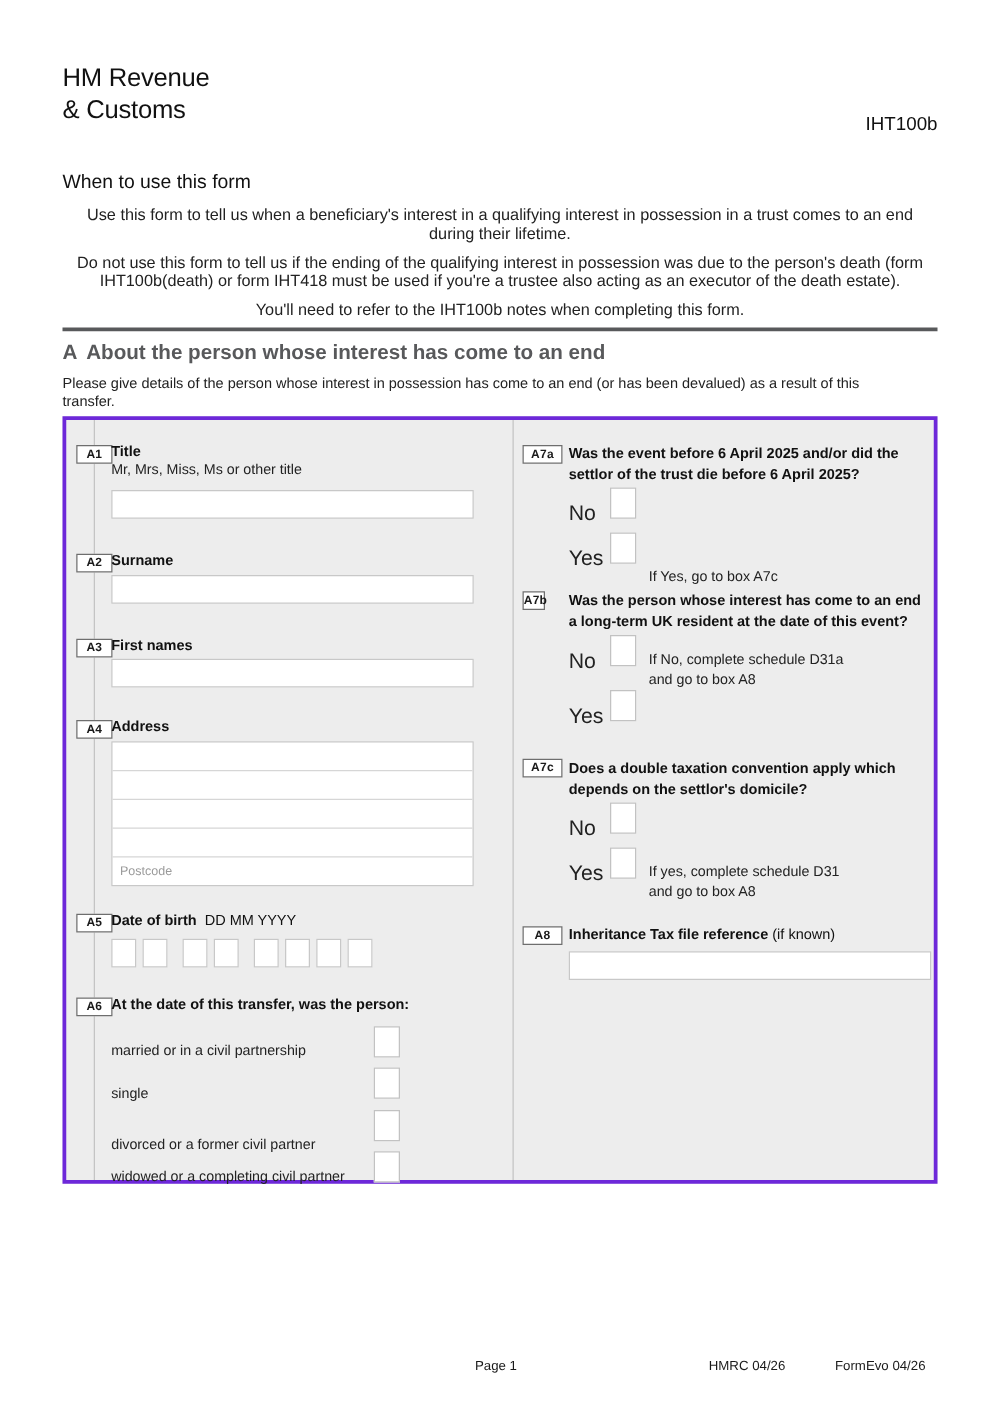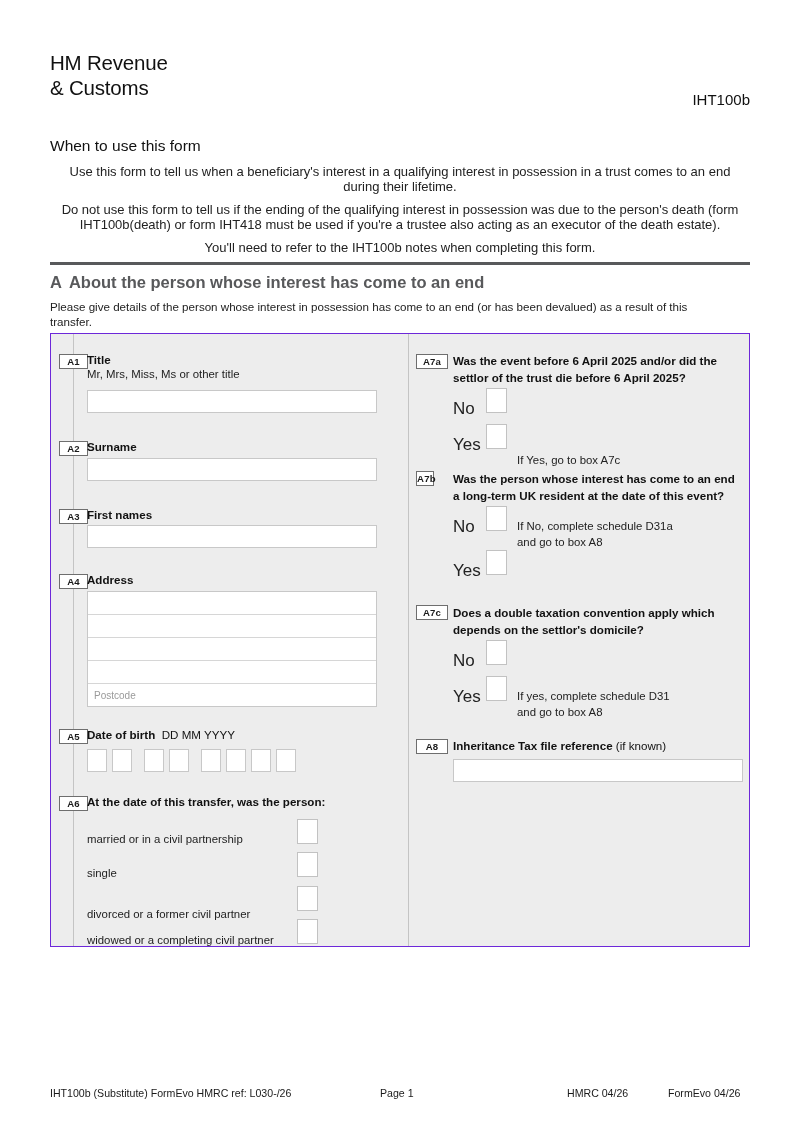--- a/index.html
+++ b/index.html
@@ -110,21 +110,21 @@
     color: #222;
   }
 
   
   .panel {
     position: absolute;
     left: 50px; top: 333px;
     width: 700px;
     height: 614px;
     background: #ededed;
-    border: 1px solid #6d28d9;
+    border: 3px solid #6d28d9;
     box-sizing: border-box;
   }
   .panel .vline-left {
     position: absolute;
     left: 22px; top: 0;
     width: 1px; height: 100%;
     background: #c4c4c4;
   }
   .panel .vline-mid {
     position: absolute;
@@ -398,19 +398,18 @@
 
       <div class="fld">
         <div class="tag" style="left:7px; top:405px; width:32px;">A8</div>
         <div class="lbl" style="left:44px; top:404px; width:290px;"><span>Inheritance Tax file reference</span> <span class="light">(if known)</span></div>
         <div class="inbox" style="left:44px; top:425px; width:290px; height:23px;"></div>
       </div>
     </div>
   </div>
 
   <div class="footer">
-    <div class="f-left">IHT100b  (Substitute) FormEvo HMRC ref: L030-/26</div>
     <div class="f-page">Page 1</div>
     <div class="f-hmrc">HMRC 04/26</div>
     <div class="f-evo">FormEvo 04/26</div>
   </div>
 
 </div>
 
 </body></html>

